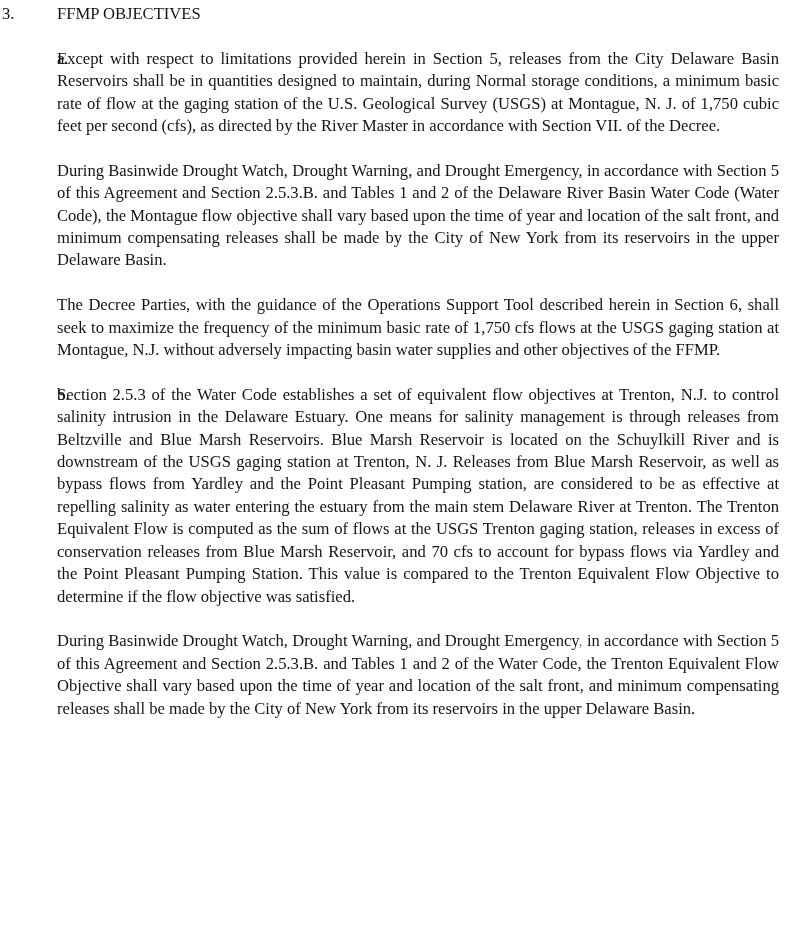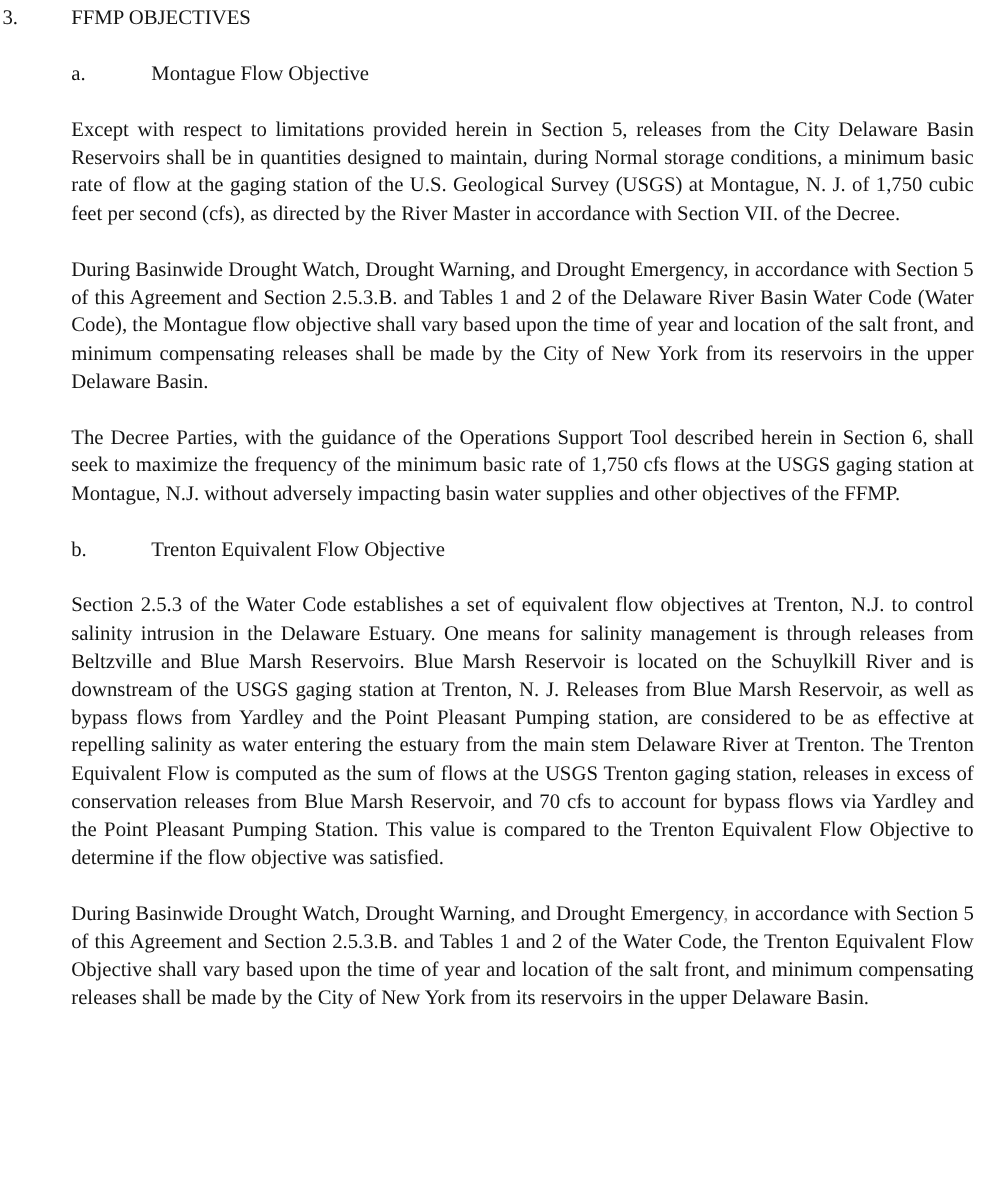--- a/index.html
+++ b/index.html
@@ -58,32 +58,30 @@
 
 <div class="page">
 
   <div class="heading">
     <span class="num">3.</span>
     <span class="title">FFMP OBJECTIVES</span>
   </div>
 
   <div class="subheading">
     <span class="label">a.</span>
-    <span class="title">Montague Flow Objective</span>
   </div>
 
   <p class="para">Except with respect to limitations provided herein in Section 5, releases from the City Delaware Basin Reservoirs shall be in quantities designed to maintain, during Normal storage conditions, a minimum basic rate of flow at the gaging station of the U.S. Geological Survey (USGS) at Montague, N. J. of 1,750 cubic feet per second (cfs), as directed by the River Master in accordance with Section VII. of the Decree.</p>
 
   <p class="para">During Basinwide Drought Watch, Drought Warning, and Drought Emergency, in accordance with Section 5 of this Agreement and Section 2.5.3.B. and Tables 1 and 2 of the Delaware River Basin Water Code (Water Code), the Montague flow objective shall vary based upon the time of year and location of the salt front, and minimum compensating releases shall be made by the City of New York from its reservoirs in the upper Delaware Basin.</p>
 
   <p class="para">The Decree Parties, with the guidance of the Operations Support Tool described herein in Section 6, shall seek to maximize the frequency of the minimum basic rate of 1,750 cfs flows at the USGS gaging station at Montague, N.J. without adversely impacting basin water supplies and other objectives of the FFMP.</p>
 
   <div class="subheading">
     <span class="label">b.</span>
-    <span class="title">Trenton Equivalent Flow Objective</span>
   </div>
 
   <p class="para">Section 2.5.3 of the Water Code establishes a set of equivalent flow objectives at Trenton, N.J. to control salinity intrusion in the Delaware Estuary. One means for salinity management is through releases from Beltzville and Blue Marsh Reservoirs. Blue Marsh Reservoir is located on the Schuylkill River and is downstream of the USGS gaging station at Trenton, N. J. Releases from Blue Marsh Reservoir, as well as bypass flows from Yardley and the Point Pleasant Pumping station, are considered to be as effective at repelling salinity as water entering the estuary from the main stem Delaware River at Trenton. The Trenton Equivalent Flow is computed as the sum of flows at the USGS Trenton gaging station, releases in excess of conservation releases from Blue Marsh Reservoir, and 70 cfs to account for bypass flows via Yardley and the Point Pleasant Pumping Station. This value is compared to the Trenton Equivalent Flow Objective to determine if the flow objective was satisfied.</p>
 
   <p class="para">
     <span>During Basinwide Drought Watch, Drought Warning, and Drought Emergency</span><span class="gray-mark">,</span><span> in accordance with Section 5 of this Agreement and Section 2.5.3.B. and Tables 1 and 2 of the Water Code, the Trenton Equivalent Flow Objective shall vary based upon the time of year and location of the salt front, and minimum compensating releases shall be made by the City of New York from its reservoirs in the upper Delaware Basin.</span>
   </p>
 
 </div>
 

